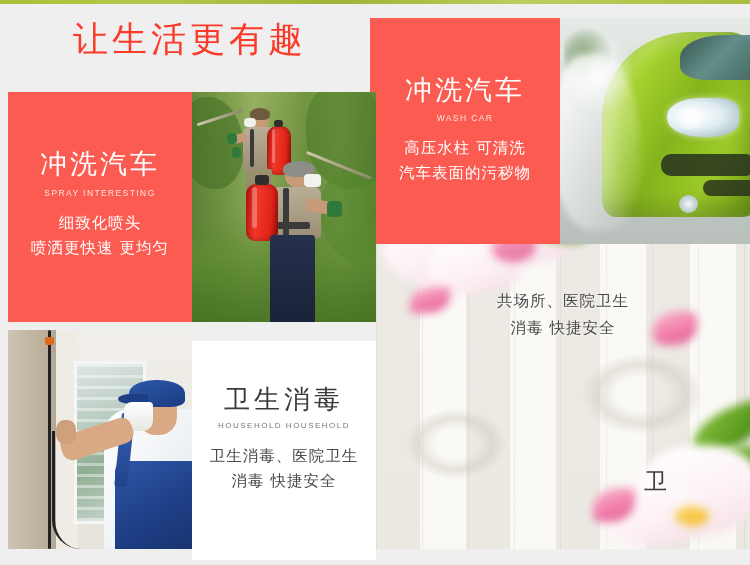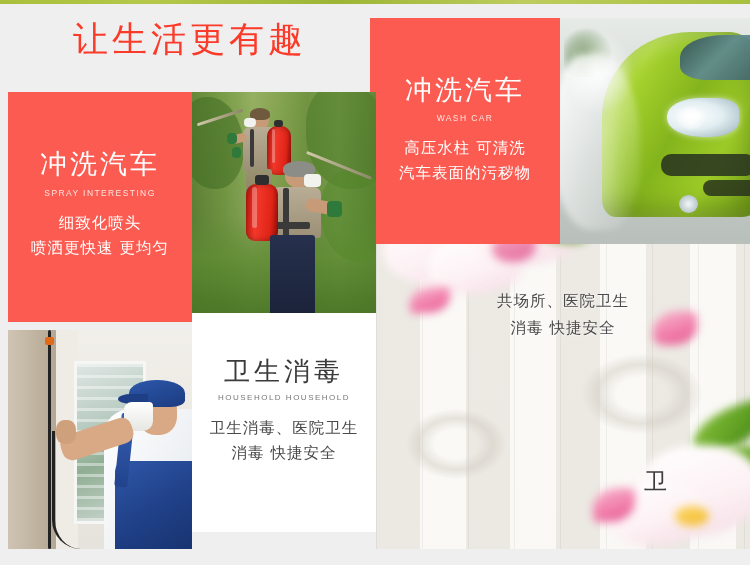--- a/index.html
+++ b/index.html
@@ -243,21 +243,21 @@
     <div class="d-cap"></div>
     <div class="d-capbrim"></div>
     <div class="d-mask"></div>
     <div class="d-arm"></div>
     <div class="d-hand"></div>
     <div class="d-hose"></div>
     <div class="d-hose2"></div>
     <div class="d-nozzle"></div>
   </div>
 
-  <div class="panel" style="left:192px;top:313px;width:184px;height:219px;background:#ffffff;">
+  <div class="panel" style="left:192px;top:341px;width:184px;height:219px;background:#ffffff;">
     <div class="wc-title cap-cn" style="top:42px;">卫生消毒</div>
     <div class="wc-en" style="top:80px;">HOUSEHOLD HOUSEHOLD</div>
     <div class="wc-desc cap-cn" style="top:103px;">卫生消毒、医院卫生</div>
     <div class="wc-desc cap-cn" style="top:128px;">消毒 快捷安全</div>
   </div>
 
   <div class="panel wood" style="left:376px;top:244px;width:374px;height:305px;">
 
     <div class="knot" style="left:55%;top:36%;width:120px;height:80px;"></div>
     <div class="knot" style="left:8%;top:54%;width:100px;height:70px;"></div>

